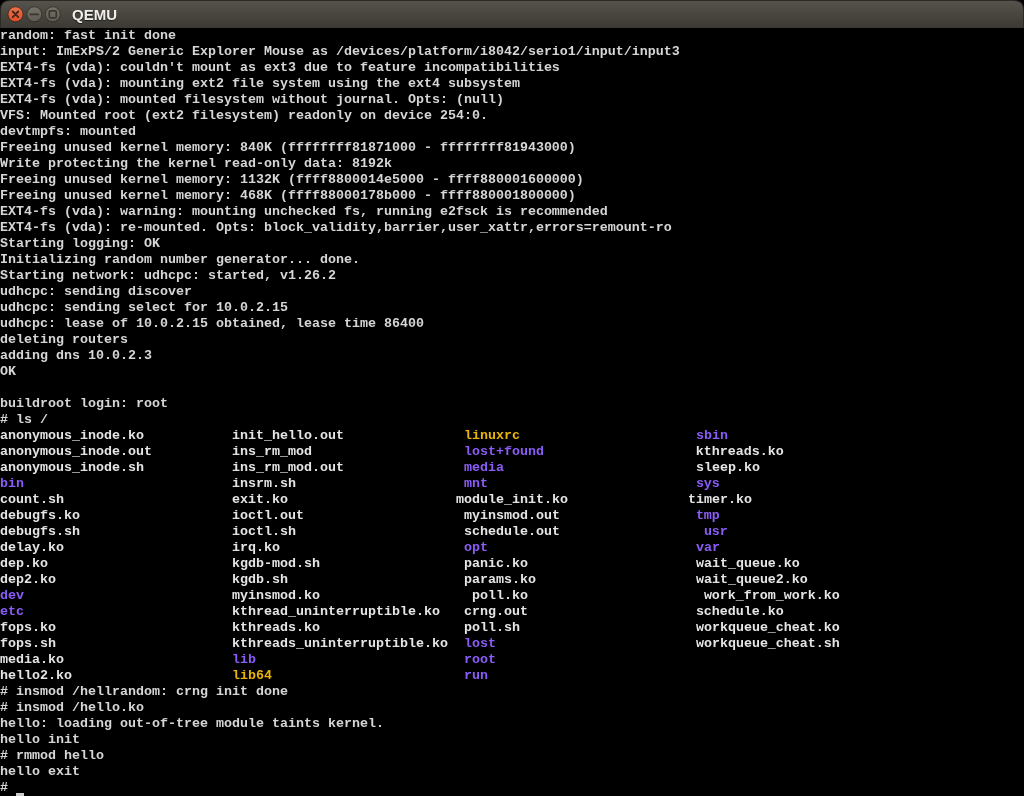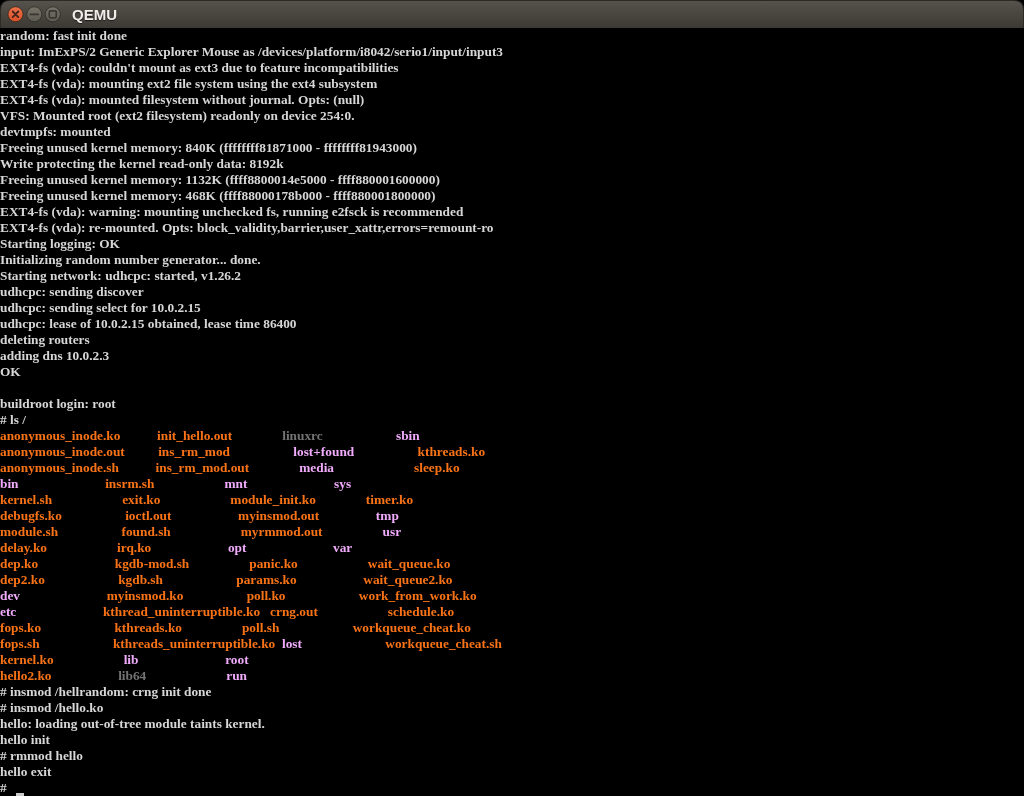--- a/index.html
+++ b/index.html
@@ -1,22 +1,22 @@
 <!DOCTYPE html>
 <html><head><meta charset="utf-8">
 <style>
   html,body{margin:0;padding:0;background:#000;}
   body{width:1024px;height:796px;overflow:hidden;position:relative;}
   #tb{position:absolute;left:0;top:0;width:1024px;height:28px;}
   #console{position:absolute;left:0;top:28px;margin:0;
-    font-family:Liberation Serif, serif;font-size:13.333px;line-height:16px;
+    font-family:Liberation Mono, monospace;font-size:13.333px;line-height:16px;
     color:#d6d6d6;white-space:pre;font-weight:bold;}
-  #console .g{color:#f97316;}
-  #console .b{color:#f0abfc;}
-  #console .c{color:#737373;}
+  #console .g{color:#e5e5e5;}
+  #console .b{color:#8b5cf6;}
+  #console .c{color:#eab308;}
   #cursor{position:absolute;left:16px;top:793px;width:8px;height:3px;background:#cccccc;}
 </style></head>
 <body>
 <svg id="tb" width="1024" height="28" viewBox="0 0 1024 28">
  <defs>
   <linearGradient id="bar" x1="0" y1="0" x2="0" y2="1">
    <stop offset="0" stop-color="#56534c"></stop>
    <stop offset="1" stop-color="#3b3933"></stop>
   </linearGradient>
   <linearGradient id="cg" x1="0" y1="0" x2="0" y2="1">
@@ -60,31 +60,31 @@
 deleting routers
 adding dns 10.0.2.3
 OK
 
 buildroot login: root
 # ls /
 <span class="g">anonymous_inode.ko</span>           <span class="g">init_hello.out</span>               <span class="c">linuxrc</span>                      <span class="b">sbin</span>
 <span class="g">anonymous_inode.out</span>          <span class="g">ins_rm_mod</span>                   <span class="b">lost+found</span>                   <span class="g">kthreads.ko</span>
 <span class="g">anonymous_inode.sh</span>           <span class="g">ins_rm_mod.out</span>               <span class="b">media</span>                        <span class="g">sleep.ko</span>
 <span class="b">bin</span>                          <span class="g">insrm.sh</span>                     <span class="b">mnt</span>                          <span class="b">sys</span>
-<span class="g">kernel.sh</span>                     <span class="g">exit.ko</span>                     <span class="g">module_init.ko</span>               <span class="g">timer.ko</span>
+<span class="g">count.sh</span>                     <span class="g">exit.ko</span>                     <span class="g">module_init.ko</span>               <span class="g">timer.ko</span>
 <span class="g">debugfs.ko</span>                   <span class="g">ioctl.out</span>                    <span class="g">myinsmod.out</span>                 <span class="b">tmp</span>
-<span class="g">module.sh</span>                   <span class="g">found.sh</span>                     <span class="g">myrmmod.out</span>                  <span class="b">usr</span>
+<span class="g">debugfs.sh</span>                   <span class="g">ioctl.sh</span>                     <span class="g">schedule.out</span>                  <span class="b">usr</span>
 <span class="g">delay.ko</span>                     <span class="g">irq.ko</span>                       <span class="b">opt</span>                          <span class="b">var</span>
 <span class="g">dep.ko</span>                       <span class="g">kgdb-mod.sh</span>                  <span class="g">panic.ko</span>                     <span class="g">wait_queue.ko</span>
 <span class="g">dep2.ko</span>                      <span class="g">kgdb.sh</span>                      <span class="g">params.ko</span>                    <span class="g">wait_queue2.ko</span>
 <span class="b">dev</span>                          <span class="g">myinsmod.ko</span>                   <span class="g">poll.ko</span>                      <span class="g">work_from_work.ko</span>
 <span class="b">etc</span>                          <span class="g">kthread_uninterruptible.ko</span>   <span class="g">crng.out</span>                     <span class="g">schedule.ko</span>
 <span class="g">fops.ko</span>                      <span class="g">kthreads.ko</span>                  <span class="g">poll.sh</span>                      <span class="g">workqueue_cheat.ko</span>
 <span class="g">fops.sh</span>                      <span class="g">kthreads_uninterruptible.ko</span>  <span class="b">lost</span>                         <span class="g">workqueue_cheat.sh</span>
-<span class="g">kernel.ko</span>                     <span class="b">lib</span>                          <span class="b">root</span>
+<span class="g">media.ko</span>                     <span class="b">lib</span>                          <span class="b">root</span>
 <span class="g">hello2.ko</span>                    <span class="c">lib64</span>                        <span class="b">run</span>
 # insmod /hellrandom: crng init done
 # insmod /hello.ko
 hello: loading out-of-tree module taints kernel.
 hello init
 # rmmod hello
 hello exit
 # </pre>
 <div id="cursor"></div>
 

